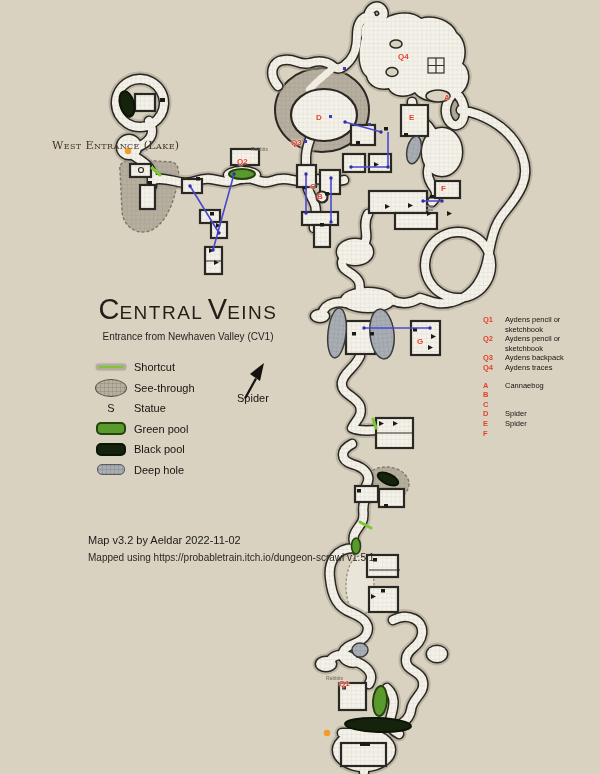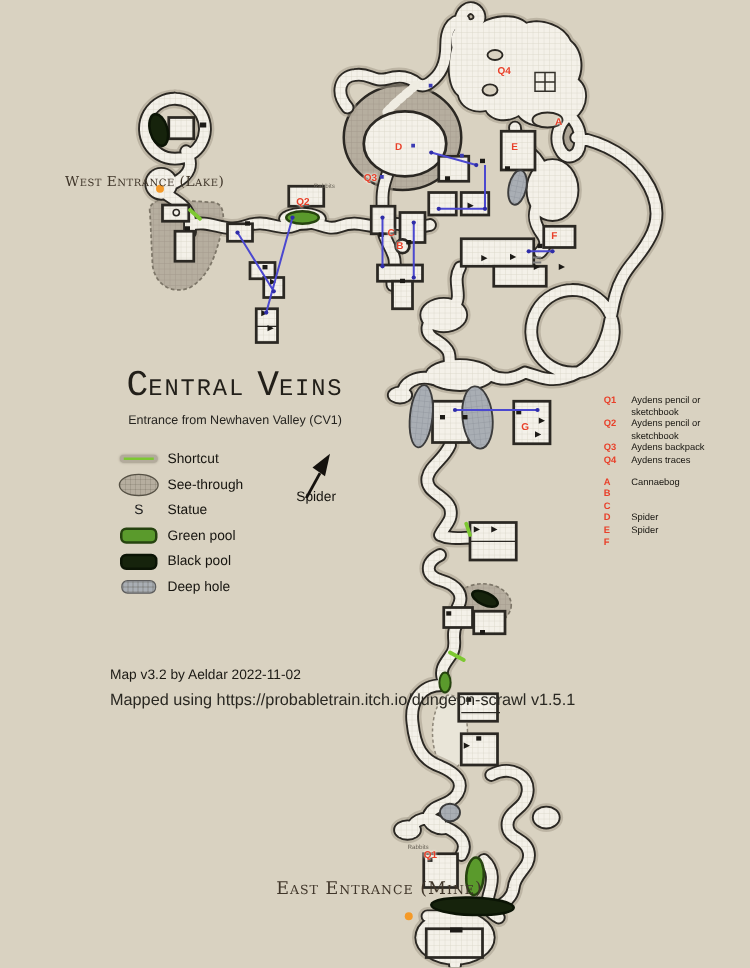--- a/index.html
+++ b/index.html
@@ -2,21 +2,21 @@
 <html><head>
 <meta charset="utf-8">
 <style>
   html,body{margin:0;padding:0;background:#d9d2c1;}
   #page{position:relative;width:600px;height:774px;background:#d9d2c1;overflow:hidden;
         font-family:"Liberation Sans",sans-serif;color:#1d1b16;}
   #mapsvg{position:absolute;left:0;top:0;}
   .abs{position:absolute;}
   
   #title{left:72px;top:294px;width:232px;text-align:center;
-         font-family:Liberation Mono, monospace;color:#221f19;line-height:30px;white-space:nowrap;}
+         font-family:Liberation Sans, sans-serif;color:#221f19;line-height:30px;white-space:nowrap;}
   #title .big{font-size:29px;}
   #title .rest{font-size:19px;letter-spacing:1.5px;}
   #subtitle{left:72px;top:331px;width:232px;text-align:center;font-size:10px;color:#262420;}
   .entrance{font-family:"DejaVu Serif",serif;font-variant:small-caps;color:#40362a;white-space:nowrap;}
   #west-entrance{left:8px;top:139px;font-size:11px;letter-spacing:.4px;margin-left:44px;}
   #east-entrance{left:221px;top:703px;font-size:14px;letter-spacing:.8px;}
   
   #legend{left:88px;top:357px;width:170px;}
   .lg-row{display:flex;align-items:center;height:20.5px;}
   .lg-ic{width:46px;display:flex;justify-content:center;align-items:center;flex:none;}
@@ -29,21 +29,21 @@
   .grid-bg{background-image:repeating-linear-gradient(0deg,rgba(60,55,40,.14) 0 1px,transparent 1px 4px),
            repeating-linear-gradient(90deg,rgba(60,55,40,.14) 0 1px,transparent 1px 4px);}
   .sw-see-through{width:30px;height:16px;border-radius:50%;background-color:#b6ae9f;border:1.6px solid #555044;}
   .sw-statue{font-family:"Liberation Sans",sans-serif;font-size:11px;color:#1a1a1a;}
   .sw-green-pool{width:26px;height:9px;border-radius:5px;background:#5a9a2c;border:2px solid #26430f;}
   .sw-black-pool{width:26px;height:9px;border-radius:5px;background:#16230c;border:2px solid #0b1405;}
   .sw-deep-hole{width:26px;height:9px;border-radius:5px;background-color:#a9aeb4;border:1.6px solid #5c5c5c;}
   .sw-extra-dangerous{width:9px;height:7px;border-top:2px solid #8b8b8b;border-bottom:2px solid #8b8b8b;}
   
   #credit1{left:88px;top:534px;font-size:11px;color:#1c1a15;}
-  #credit2{left:88px;top:552px;font-size:13px;color:#2a2822;}
+  #credit2{left:88px;top:552px;font-size:10px;color:#2a2822;}
   
   #key{left:483px;top:315px;font-size:7.5px;line-height:9.6px;}
   .key-row{display:flex;}
   .key-id{width:22px;color:#e8402a;font-weight:bold;flex:none;}
   .key-tx{color:#16140f;}
   #key .gap{height:8px;}
   
   #north-label{left:237px;top:392px;font-size:11px;color:#16140f;}
   
   .marker{position:absolute;font-size:8px;font-weight:bold;color:#e8402a;
@@ -272,21 +272,20 @@
     </g>
   </svg>
 
   <div id="title" class="abs">
     <span class="big">C</span><span class="rest">ENTRAL</span>
     <span class="big">V</span><span class="rest">EINS</span>
   </div>
   <div id="subtitle" class="abs">Entrance from Newhaven Valley (CV1)</div>
 
   <div id="west-entrance" class="abs entrance">West Entrance (Lake)</div>
-  <div id="east-entrance" class="abs entrance">East Entrance (Mine)</div>
 
   <div id="legend" class="abs">
       <div class="lg-row">
         <div class="lg-ic">
           <div class="sw sw-shortcut">
             <i></i>
           </div>
         </div>
         <span class="lg-lb">Shortcut</span>
       </div>

